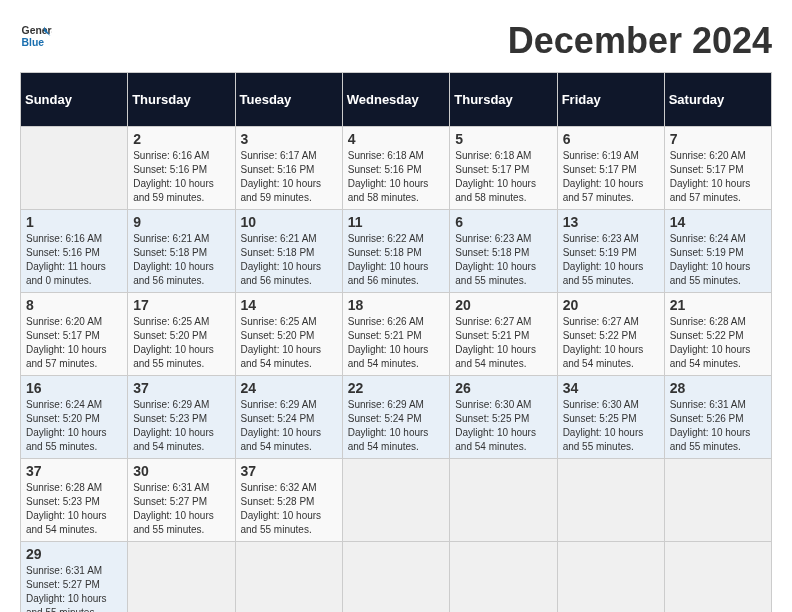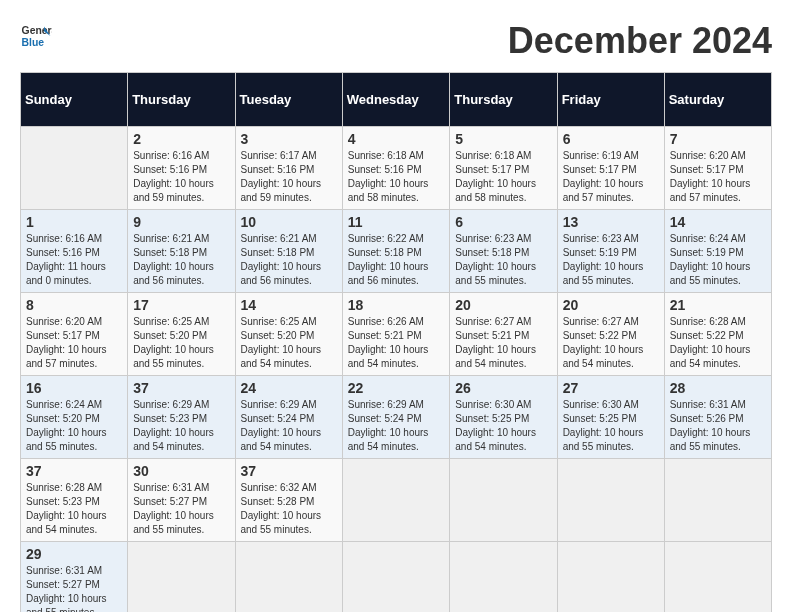--- a/index.html
+++ b/index.html
@@ -136,21 +136,21 @@
         <td><span class="day-number">20</span><span class="day-info">Sunrise: 6:27 AM<br>Sunset: 5:21 PM<br>Daylight: 10 hours<br>and 54 minutes.</span></td>
         <td><span class="day-number">20</span><span class="day-info">Sunrise: 6:27 AM<br>Sunset: 5:22 PM<br>Daylight: 10 hours<br>and 54 minutes.</span></td>
         <td><span class="day-number">21</span><span class="day-info">Sunrise: 6:28 AM<br>Sunset: 5:22 PM<br>Daylight: 10 hours<br>and 54 minutes.</span></td>
       </tr>
       <tr>
         <td><span class="day-number">16</span><span class="day-info">Sunrise: 6:24 AM<br>Sunset: 5:20 PM<br>Daylight: 10 hours<br>and 55 minutes.</span></td>
         <td><span class="day-number">37</span><span class="day-info">Sunrise: 6:29 AM<br>Sunset: 5:23 PM<br>Daylight: 10 hours<br>and 54 minutes.</span></td>
         <td><span class="day-number">24</span><span class="day-info">Sunrise: 6:29 AM<br>Sunset: 5:24 PM<br>Daylight: 10 hours<br>and 54 minutes.</span></td>
         <td><span class="day-number">22</span><span class="day-info">Sunrise: 6:29 AM<br>Sunset: 5:24 PM<br>Daylight: 10 hours<br>and 54 minutes.</span></td>
         <td><span class="day-number">26</span><span class="day-info">Sunrise: 6:30 AM<br>Sunset: 5:25 PM<br>Daylight: 10 hours<br>and 54 minutes.</span></td>
-        <td><span class="day-number">27</span><span class="day-info">Sunrise: 6:30 AM<br>Sunset: 5:25 PM<br>Daylight: 10 hours<br>and 55 minutes.</span></td>
+        <td><span class="day-number">34</span><span class="day-info">Sunrise: 6:30 AM<br>Sunset: 5:25 PM<br>Daylight: 10 hours<br>and 55 minutes.</span></td>
         <td><span class="day-number">28</span><span class="day-info">Sunrise: 6:31 AM<br>Sunset: 5:26 PM<br>Daylight: 10 hours<br>and 55 minutes.</span></td>
       </tr>
       <tr>
         <td><span class="day-number">37</span><span class="day-info">Sunrise: 6:28 AM<br>Sunset: 5:23 PM<br>Daylight: 10 hours<br>and 54 minutes.</span></td>
         <td><span class="day-number">30</span><span class="day-info">Sunrise: 6:31 AM<br>Sunset: 5:27 PM<br>Daylight: 10 hours<br>and 55 minutes.</span></td>
         <td><span class="day-number">37</span><span class="day-info">Sunrise: 6:32 AM<br>Sunset: 5:28 PM<br>Daylight: 10 hours<br>and 55 minutes.</span></td>
         <td class="empty"></td>
         <td class="empty"></td>
         <td class="empty"></td>
         <td class="empty"></td>

